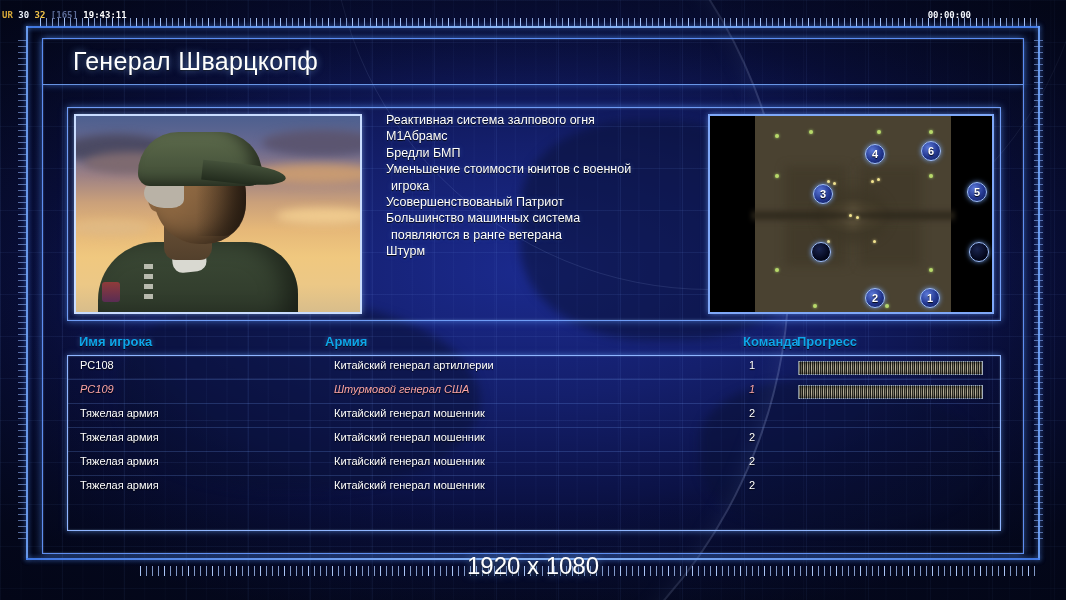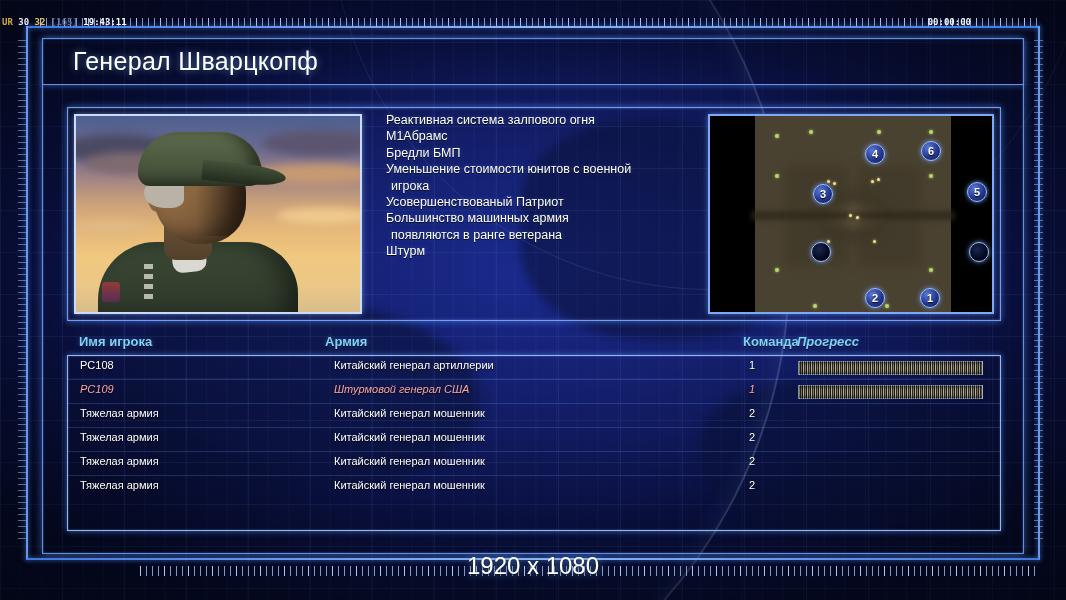--- a/index.html
+++ b/index.html
@@ -48,21 +48,21 @@
     background:rgba(10,16,52,0.55);
     filter:blur(5px);
   }
   .bg-vignette {
     position:absolute; inset:0;
     background:radial-gradient(ellipse 80% 75% at 50% 50%, rgba(0,0,0,0) 45%, rgba(2,4,16,0.78) 100%);
   }
 
   
   #topbar {
-    position:absolute; left:0; top:16px; width:975px; height:14px;
+    position:absolute; left:0; top:9px; width:975px; height:14px;
     z-index:40; pointer-events:none;
   }
   .stat-text {
     position:absolute; top:1px; left:2px;
     font-family:"DejaVu Sans Mono", monospace;
     font-size:9px; font-weight:bold; letter-spacing:0px;
     white-space:nowrap;
   }
   .stat-text .s1 { color:#d8a93a; }
   .stat-text .s2 { color:#e9eef8; }
@@ -264,21 +264,21 @@
   .map-res {
     position:absolute; width:3px; height:3px; border-radius:50%;
     background:#f2e48f; box-shadow:0 0 3px rgba(245,230,150,0.9);
   }
 
   
   #table-head {
     position:absolute; left:24px; top:292px; width:934px; height:24px;
   }
   .th {
-    position:absolute; font-size:13px; font-weight:bold; color:#7dd3fc;
+    position:absolute; font-size:13px; font-weight:bold; color:#0ea5e9;
     text-shadow:0 1px 1px rgba(0,0,0,0.85), 0 0 5px rgba(120,170,255,0.4);
     white-space:nowrap;
   }
   #player-list {
     position:absolute; left:24px; top:316px; width:934px; height:176px;
     border:1px solid #8fb5ff;
     box-shadow:0 0 6px rgba(110,165,255,0.55), inset 0 0 2px rgba(170,210,255,0.45);
   }
   .row {
     position:relative; height:24px;
@@ -383,21 +383,21 @@
       </div>
     </div>
 
     <div id="ability-list">
         <div class="ability">Реактивная система залпового огня</div>
         <div class="ability">М1Абрамс</div>
         <div class="ability">Бредли БМП</div>
         <div class="ability">Уменьшение стоимости юнитов с военной</div>
         <div class="ability cont">игрока</div>
         <div class="ability">Усовершенствованый Патриот</div>
-        <div class="ability">Большинство машинных армия</div>
+        <div class="ability">Большинство машинных система</div>
         <div class="ability cont">появляются в ранге ветерана</div>
         <div class="ability">Штурм</div>
       </div>
 
     <div id="map-box">
       <div id="map-inner">
         <div class="map-ridge" style="left:30px;top:50px;width:62px;height:46px;"></div>
         <div class="map-ridge" style="left:104px;top:50px;width:62px;height:46px;"></div>
         <div class="map-ridge" style="left:30px;top:104px;width:62px;height:46px;"></div>
         <div class="map-ridge" style="left:104px;top:104px;width:62px;height:46px;"></div>
@@ -430,21 +430,21 @@
           <div class="map-slot" style="left: 110px; top: 172px;">2</div>
           <div class="map-slot" style="left: 165px; top: 172px;">1</div>
         </div>
     </div>
   </div>
 
   <div id="table-head">
     <div class="th" style="left:12px;top:3px;">Имя игрока</div>
     <div class="th" style="left:258px;top:3px;">Армия</div>
     <div class="th" style="left:648px;top:3px;margin-left:28px;">Команда</div>
-    <div class="th" style="left:730px;top:3px;font-style:italic;">Прогресс</div>
+    <div class="th" style="left:730px;top:3px;">Прогресс</div>
   </div>
 
   <div id="player-list">
       <div class="row active">
         <div class="cell c-name">PC108</div>
         <div class="cell c-army">Китайский генерал артиллерии</div>
         <div class="cell c-team">1</div>
         <div class="progress" style="width: 185px;"></div>
       </div>
       <div class="row dim">

